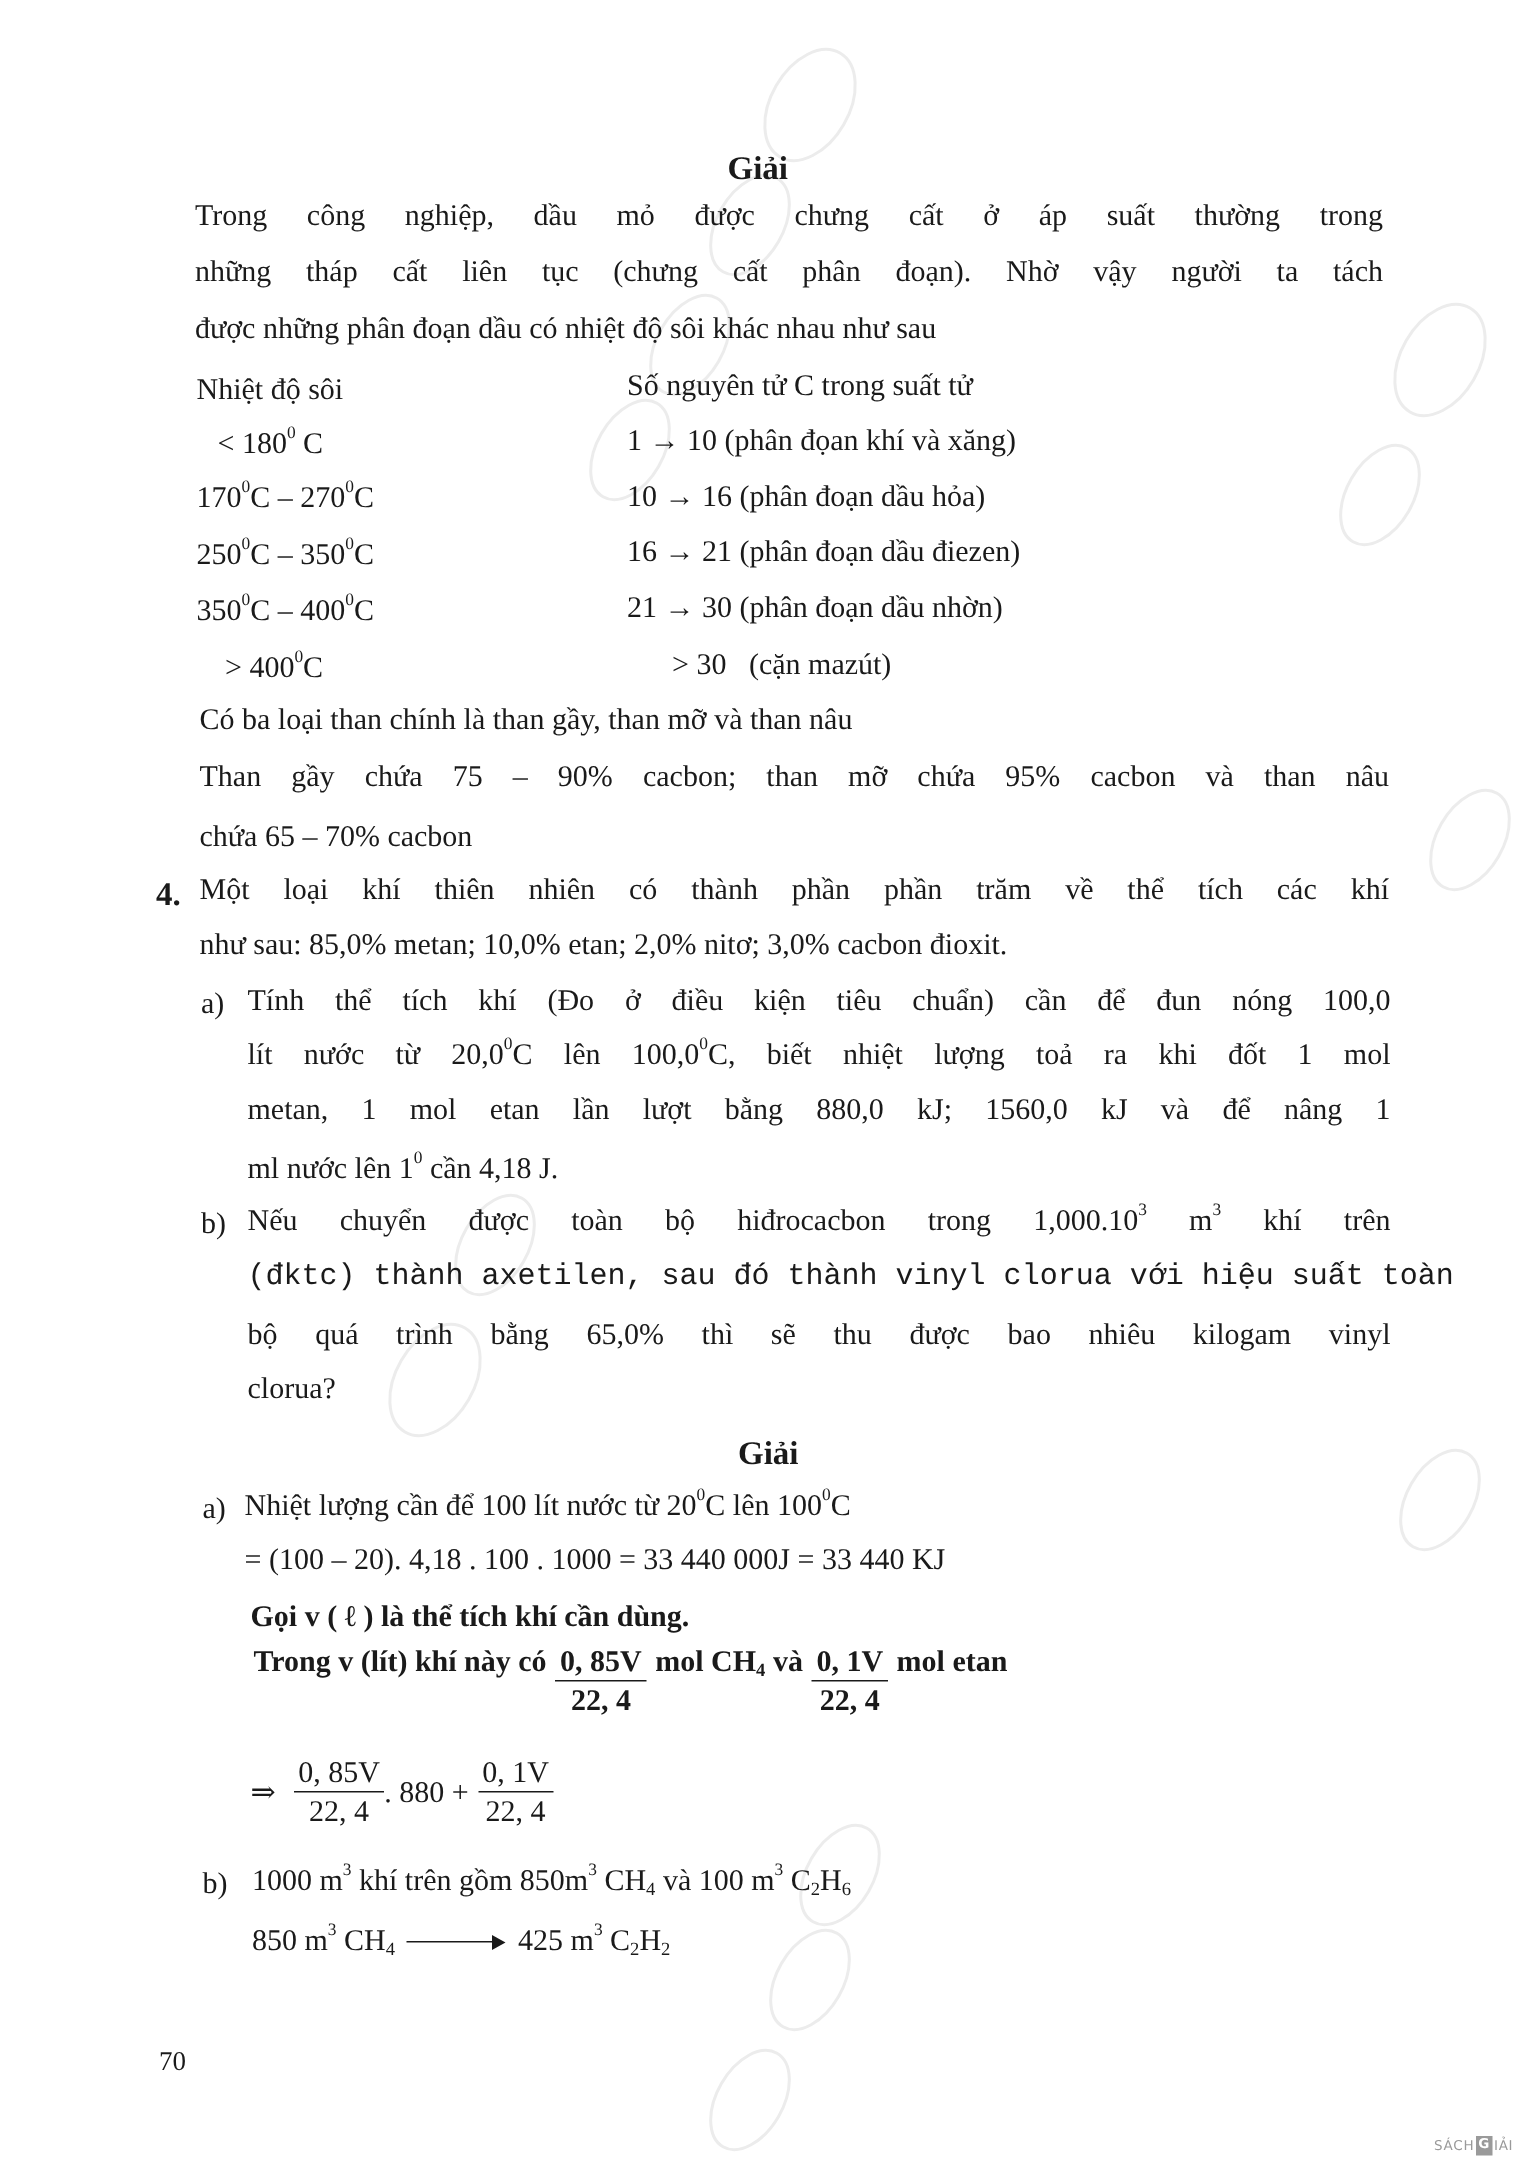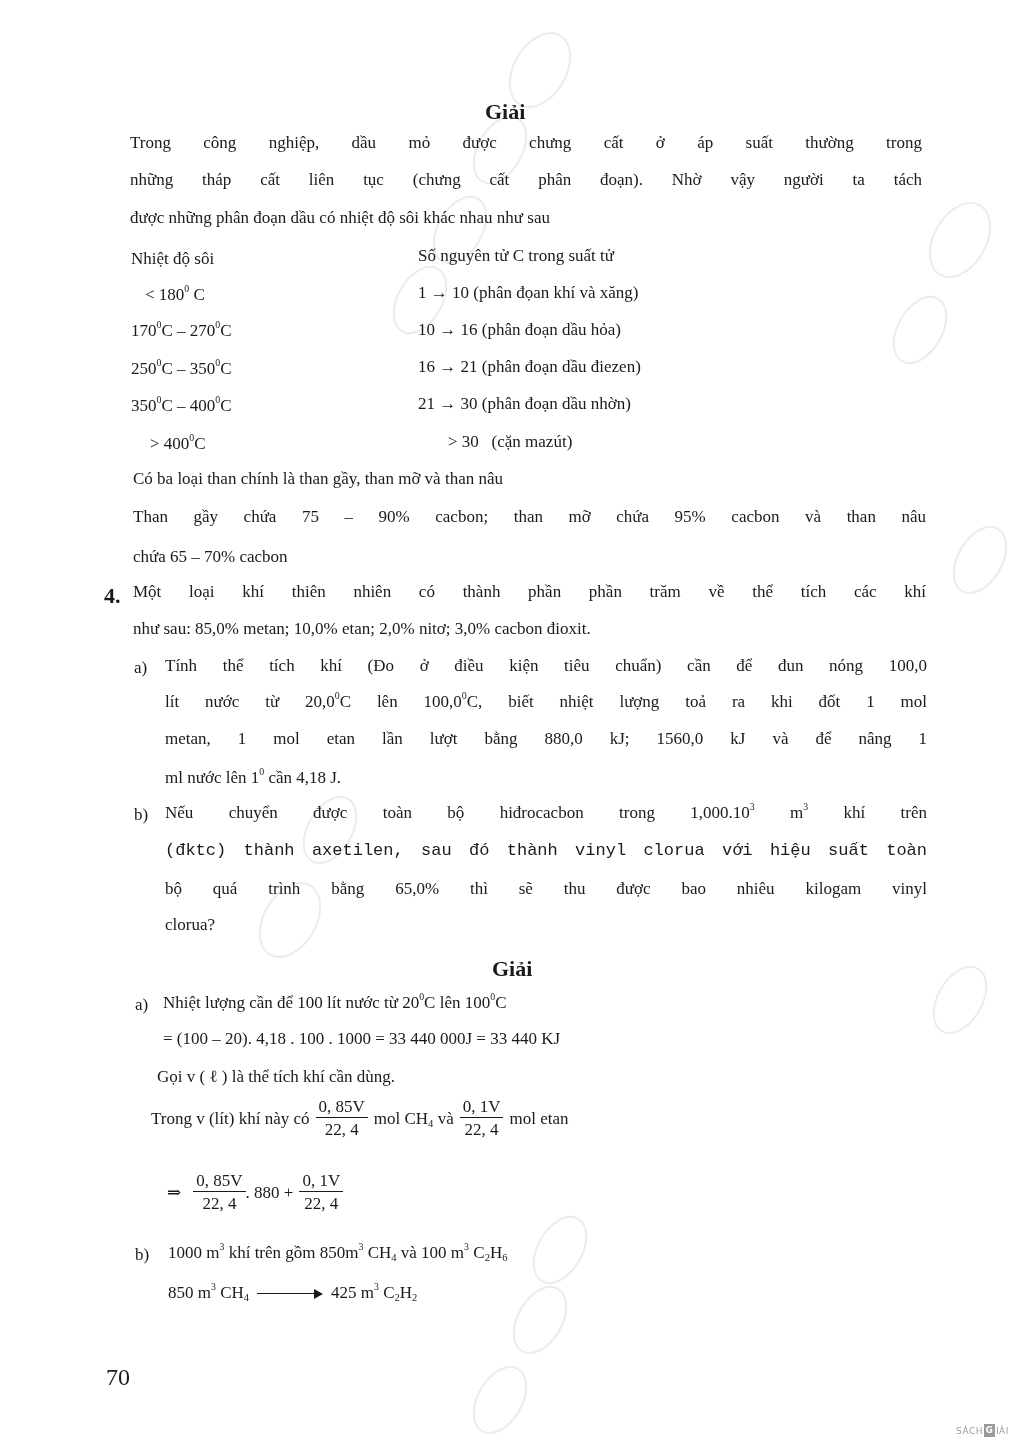--- a/index.html
+++ b/index.html
@@ -2,32 +2,32 @@
 <html><head>
   <meta charset="utf-8">
   <style>
     html, body { margin: 0; padding: 0; }
     body {
       width: 1024px; height: 1448px; background: #ffffff; position: relative; overflow: hidden;
       font-family: "Liberation Serif", "DejaVu Serif", serif; color: #1a1a1a;
     }
     .wm { position: absolute; pointer-events: none; }
     .wm svg { display: block; }
-    .line { position: absolute; font-size: 17px; white-space: nowrap; line-height: 1; }
+    .line { position: absolute; font-size: 20px; white-space: nowrap; line-height: 1; }
     .heading { font-weight: bold; font-size: 22px; }
     .just { text-align: justify; text-align-last: justify; }
     sup { font-size: 0.58em; vertical-align: 0.85em; line-height: 0; }
     sub { font-size: 0.62em; vertical-align: -0.25em; line-height: 0; }
     .frac { display: inline-block; vertical-align: middle; text-align: center; margin: 0 6px; }
     .frac .num { display: block; border-bottom: 1.5px solid #1a1a1a; padding: 0 3px 2px; }
     .frac .den { display: block; padding-top: 3px; }
     .arrow-long { display: inline-block; width: 66px; height: 10px; position: relative; vertical-align: middle; margin: 0 8px; }
     .arrow-long::before { content: ""; position: absolute; left: 0; right: 6px; top: 4px; border-top: 1.5px solid #1a1a1a; }
     .arrow-long::after { content: ""; position: absolute; right: 0; top: 0px; border-left: 9px solid #1a1a1a; border-top: 5px solid transparent; border-bottom: 5px solid transparent; }
-    .pageno { position: absolute; left: 106px; top: 1364px; font-size: 24px; }
+    .pageno { position: absolute; left: 106px; top: 1364px; font-size: 18px; }
     .logo { position: absolute; left: 956px; top: 1424px; font-family: "DejaVu Sans", sans-serif; font-size: 9px; color: #9a9a9a; letter-spacing: 0.5px; display: flex; align-items: center; }
     .logo .g { display: inline-block; width: 11px; height: 13px; background: #9a9a9a; color: #fff; font-weight: bold; text-align: center; line-height: 13px; margin: 0 1px; font-size: 9px; }
   </style>
 </head>
 <body>
 
 <div class="wm" style="left:0;top:0;">
   <svg width="1024" height="1448" viewBox="0 0 1024 1448">
     <g fill="none" stroke="#ececec" stroke-width="2">
       <ellipse cx="540" cy="70" rx="26" ry="40" transform="rotate(30 540 70)"></ellipse>
@@ -91,23 +91,23 @@
 <div class="line just" style="left:165px;top:804px;width:762px;">Nếu chuyển được toàn bộ hiđrocacbon trong 1,000.10<sup>3</sup> m<sup>3</sup> khí trên</div>
 <div class="line just" style="left:165px;top:842px;width:762px;font-family:Liberation Mono, monospace;">(đktc) thành axetilen, sau đó thành vinyl clorua với hiệu suất toàn</div>
 <div class="line just" style="left:165px;top:880px;width:762px;">bộ quá trình bằng 65,0% thì sẽ thu được bao nhiêu kilogam vinyl</div>
 <div class="line" style="left:165px;top:916px;">clorua?</div>
 
 <div class="line heading" style="left:492px;top:958px;">Giải</div>
 
 <div class="line" style="left:135px;top:996px;">a)</div>
 <div class="line" style="left:163px;top:994px;">Nhiệt lượng cần để 100 lít nước từ 20<sup>0</sup>C lên 100<sup>0</sup>C</div>
 <div class="line" style="left:163px;top:1030px;text-align:right;">= (100 – 20). 4,18 . 100 . 1000 = 33 440 000J = 33 440 KJ</div>
-<div class="line" style="left:157px;top:1068px;">Gọi v ( ℓ ) là thể tích khí cần dùng.</div>
+<div class="line" style="left:167px;top:1068px;font-weight:bold;">Gọi v ( ℓ ) là thể tích khí cần dùng.</div>
 
-<div class="line" style="left:151px;top:1098px;display:flex;align-items:center;">
+<div class="line" style="left:169px;top:1098px;display:flex;align-items:flex-start;font-weight:bold;">
   <span>Trong v (lít) khí này có</span>
   <span class="frac">
     <span class="num">0, 85V</span>
     <span class="den">22, 4</span>
   </span>
   <span>mol CH<sub>4</sub> và</span>
   <span class="frac">
     <span class="num">0, 1V</span>
     <span class="den">22, 4</span>
   </span>

